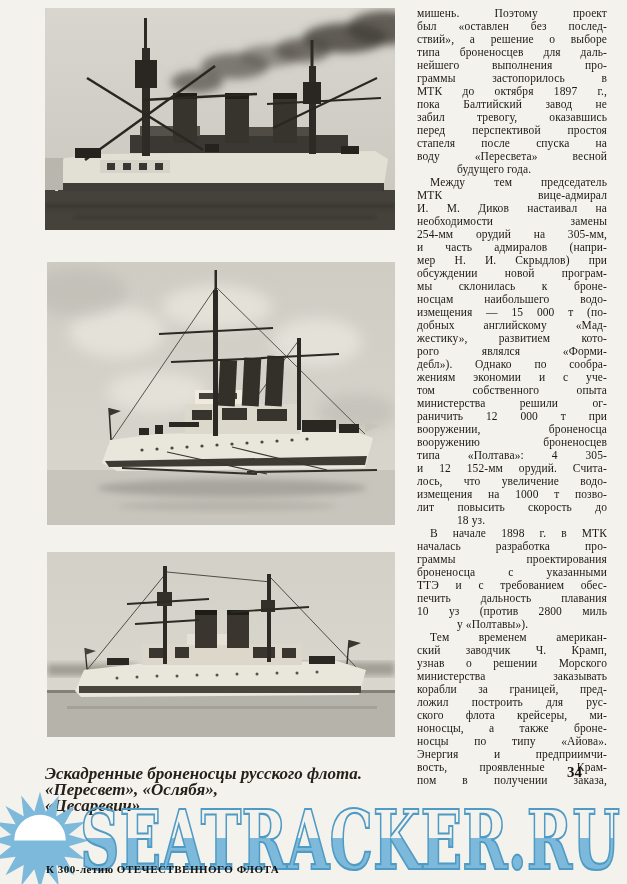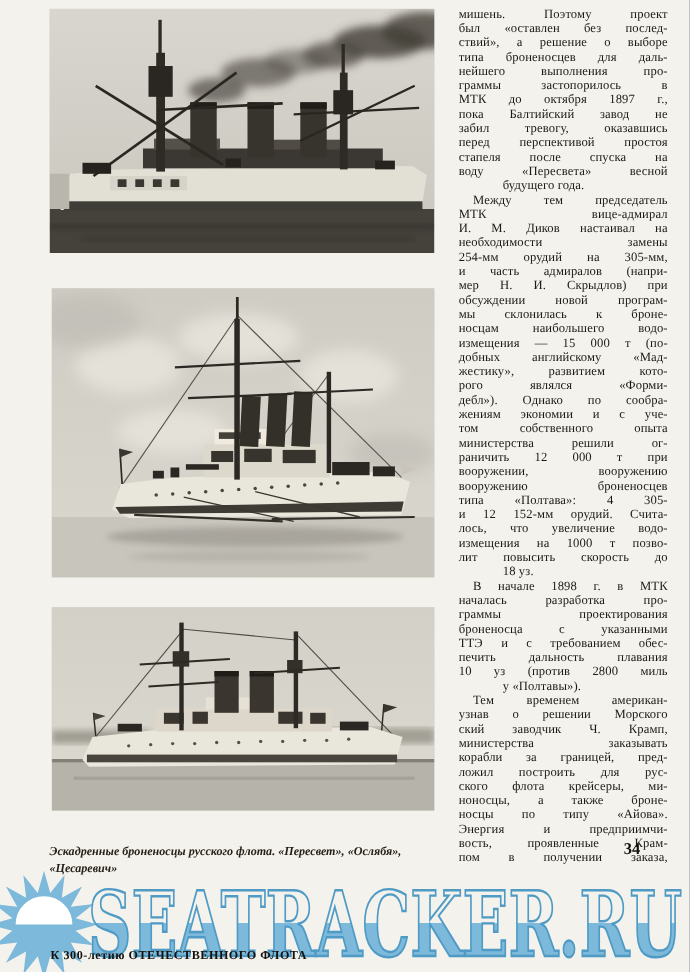--- a/index.html
+++ b/index.html
@@ -10,21 +10,21 @@
   }
   
   .photo{position:absolute;overflow:hidden;background:#d5d2ca;}
   .photo svg{display:block;}
   #photo1{left:45px;top:8px;width:350px;height:222px;}
   #photo2{left:47px;top:262px;width:348px;height:263px;}
   #photo3{left:47px;top:552px;width:348px;height:185px;}
   
   .caption{
     position:absolute;left:45px;top:766px;width:350px;
-    font-style:italic;font-weight:600;font-size:11px;line-height:16px;
+    font-style:italic;font-weight:600;font-size:17px;line-height:16px;
     color:#25211a;
   }
   
   .article{
     position:absolute;left:417px;top:7px;width:190px;
     font-weight:400;font-size:11.5px;line-height:13px;
     color:#1d1a16;letter-spacing:.1px;
   }
   .tline{text-align:justify;text-align-last:justify;white-space:normal;}
   .tline.last{text-align-last:left;margin-left:40px;}
@@ -356,39 +356,39 @@
       <div class="tline">носцам наибольшего водо-</div>
       <div class="tline">измещения — 15 000 т (по-</div>
       <div class="tline">добных английскому «Мад-</div>
       <div class="tline">жестику», развитием кото-</div>
       <div class="tline">рого являлся «Форми-</div>
       <div class="tline">дебл»). Однако по сообра-</div>
       <div class="tline">жениям экономии и с уче-</div>
       <div class="tline">том собственного опыта</div>
       <div class="tline">министерства решили ог-</div>
       <div class="tline">раничить 12 000 т при</div>
-      <div class="tline">вооружении, вооружению</div>
+      <div class="tline">вооружении, броненосца</div>
       <div class="tline">вооружению броненосцев</div>
       <div class="tline">типа «Полтава»: 4 305-</div>
       <div class="tline">и 12 152-мм орудий. Счита-</div>
       <div class="tline">лось, что увеличение водо-</div>
       <div class="tline">измещения на 1000 т позво-</div>
       <div class="tline">лит повысить скорость до</div>
       <div class="tline last">18 уз.</div>
       <div class="tline indent">В начале 1898 г. в МТК</div>
       <div class="tline">началась разработка про-</div>
       <div class="tline">граммы проектирования</div>
       <div class="tline">броненосца с указанными</div>
       <div class="tline">ТТЭ и с требованием обес-</div>
       <div class="tline">печить дальность плавания</div>
       <div class="tline">10 уз (против 2800 миль</div>
       <div class="tline last">у «Полтавы»).</div>
       <div class="tline indent">Тем временем американ-</div>
+      <div class="tline">ский заводчик Ч. Крамп,</div>
       <div class="tline">узнав о решении Морского</div>
-      <div class="tline">ский заводчик Ч. Крамп,</div>
       <div class="tline">министерства заказывать</div>
       <div class="tline">корабли за границей, пред-</div>
       <div class="tline">ложил построить для рус-</div>
       <div class="tline">ского флота крейсеры, ми-</div>
       <div class="tline">ноносцы, а также броне-</div>
       <div class="tline">носцы по типу «Айова».</div>
       <div class="tline">Энергия и предприимчи-</div>
       <div class="tline">вость, проявленные Крам-</div>
       <div class="tline">пом в получении заказа,</div>
     </div>

